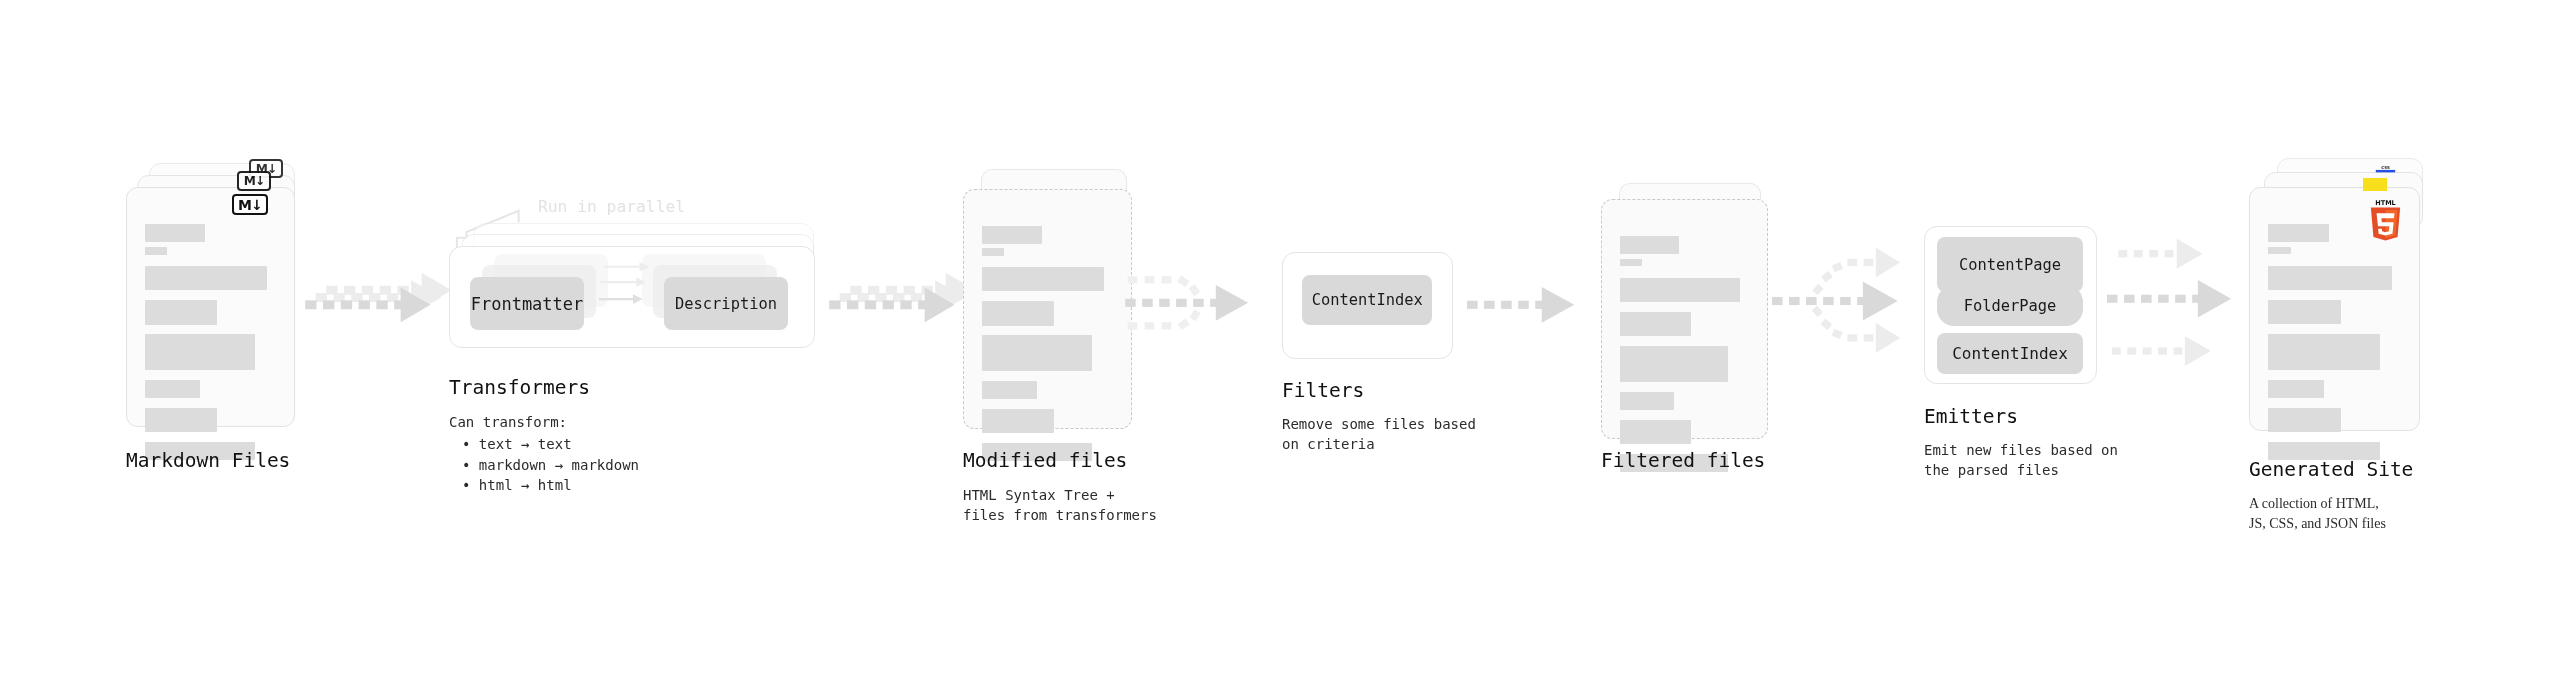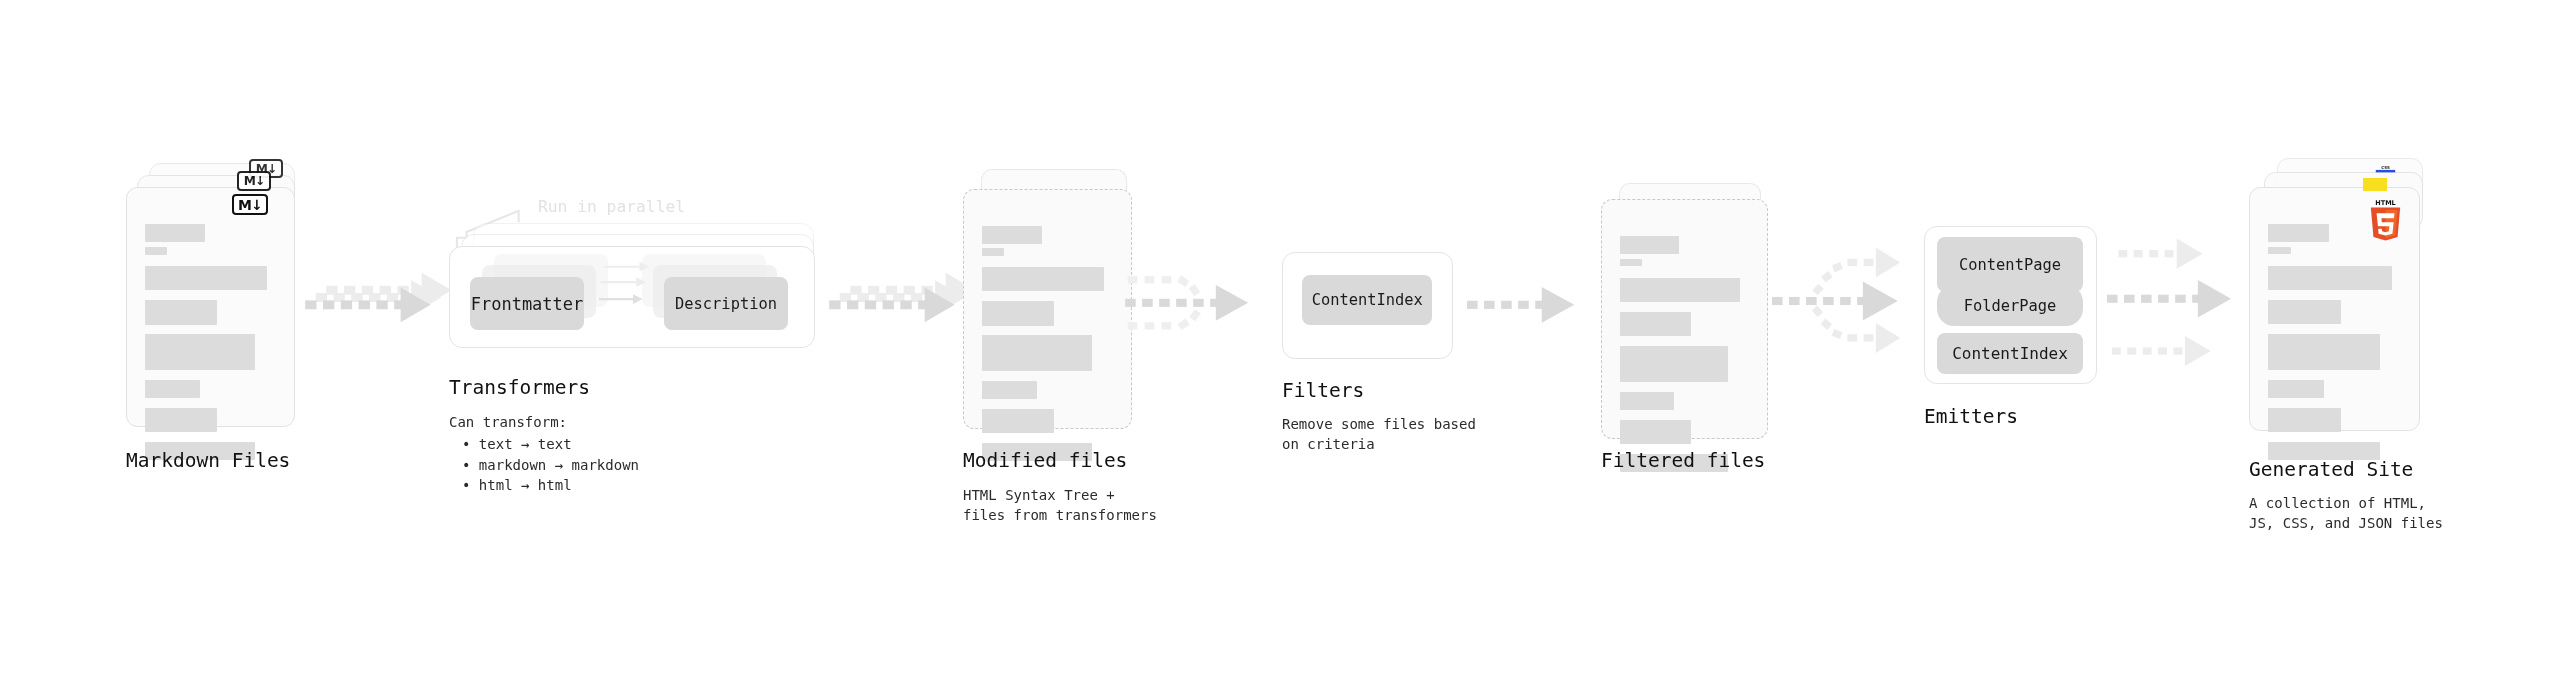--- a/index.html
+++ b/index.html
@@ -338,20 +338,21 @@
     </svg>
   </div>
 
   <div class="node" style="left:1924px; top:226px; width:187px; height:179px;">
     <div class="groupbox" style="left:0px; top:0px; width:173px; height:158px;"></div>
     <div class="chip" style="left:13px; top:11.4px; width:146px; height:55px; font-size:15.4px;">ContentPage</div>
     <div class="chip" style="left:13px; top:59px; width:146px; height:41px; font-size:15.4px;border-radius:17px;">FolderPage</div>
     <div class="chip" style="left:13px; top:107px; width:146px; height:41px; font-size:16px;">ContentIndex</div>
   </div>
   <div class="title" style="left:1924px; top:405px; font-size:19.5px;">Emitters</div>
+  <div class="sub" style="left:1924px; top:441px; font-size:14px;"><span>Emit new files based on</span><br><span>the parsed files</span></div>
 
   <div class="node" style="left:2107px; top:237px;">
     <svg width="146" height="130" viewBox="0 0 180 160">
       <g fill="#ececec">
         <rect x="14" y="16" width="11" height="9"></rect>
           <rect x="33" y="16" width="11" height="9"></rect>
         <rect x="52" y="16" width="11" height="9"></rect>
           <rect x="71" y="16" width="11" height="9"></rect>
         <polygon points="86,2 118,20.5 86,39"></polygon>
         <rect x="6" y="136" width="11" height="9"></rect>
@@ -403,16 +404,16 @@
         <svg width="41" height="44" viewBox="0 0 50 54">
           <text x="25" y="8" font-size="8" font-weight="700" fill="#111" font-family="DejaVu Sans, sans-serif" text-anchor="middle" dominant-baseline="middle">HTML</text>
           <path d="M7 13 L43 13 L39.8 49 L25 53.5 L10.2 49 Z" fill="#e44d26"></path>
           <path d="M25 16 L25 50.6 L37 47 L39.7 16 Z" fill="#f16529"></path>
           <path d="M14 20 L36 20 L35.4 26 L20 26 L20.5 31 L35 31 L33.5 45 L25 47.4 L16.5 45 L16 39 L20.5 39 L20.8 42 L25 43.2 L29.2 42 L29.7 36 L15.8 36 Z" fill="#ffffff"></path>
         </svg>
       </div>
     </div>
   </div>
   <div class="title" style="left:2249px; top:458px; font-size:19.5px;">Generated Site</div>
-  <div class="sub" style="left:2249px; top:494px; font-size:14px;"><span>A collection of HTML,</span><br><span>JS, CSS, and JSON files</span></div>
+  <div class="sub" style="left:2249px; top:494px; font-size:14px;font-family:Liberation Serif, serif;"><span>A collection of HTML,</span><br><span>JS, CSS, and JSON files</span></div>
 
 </div>
 
 
 </body></html>

